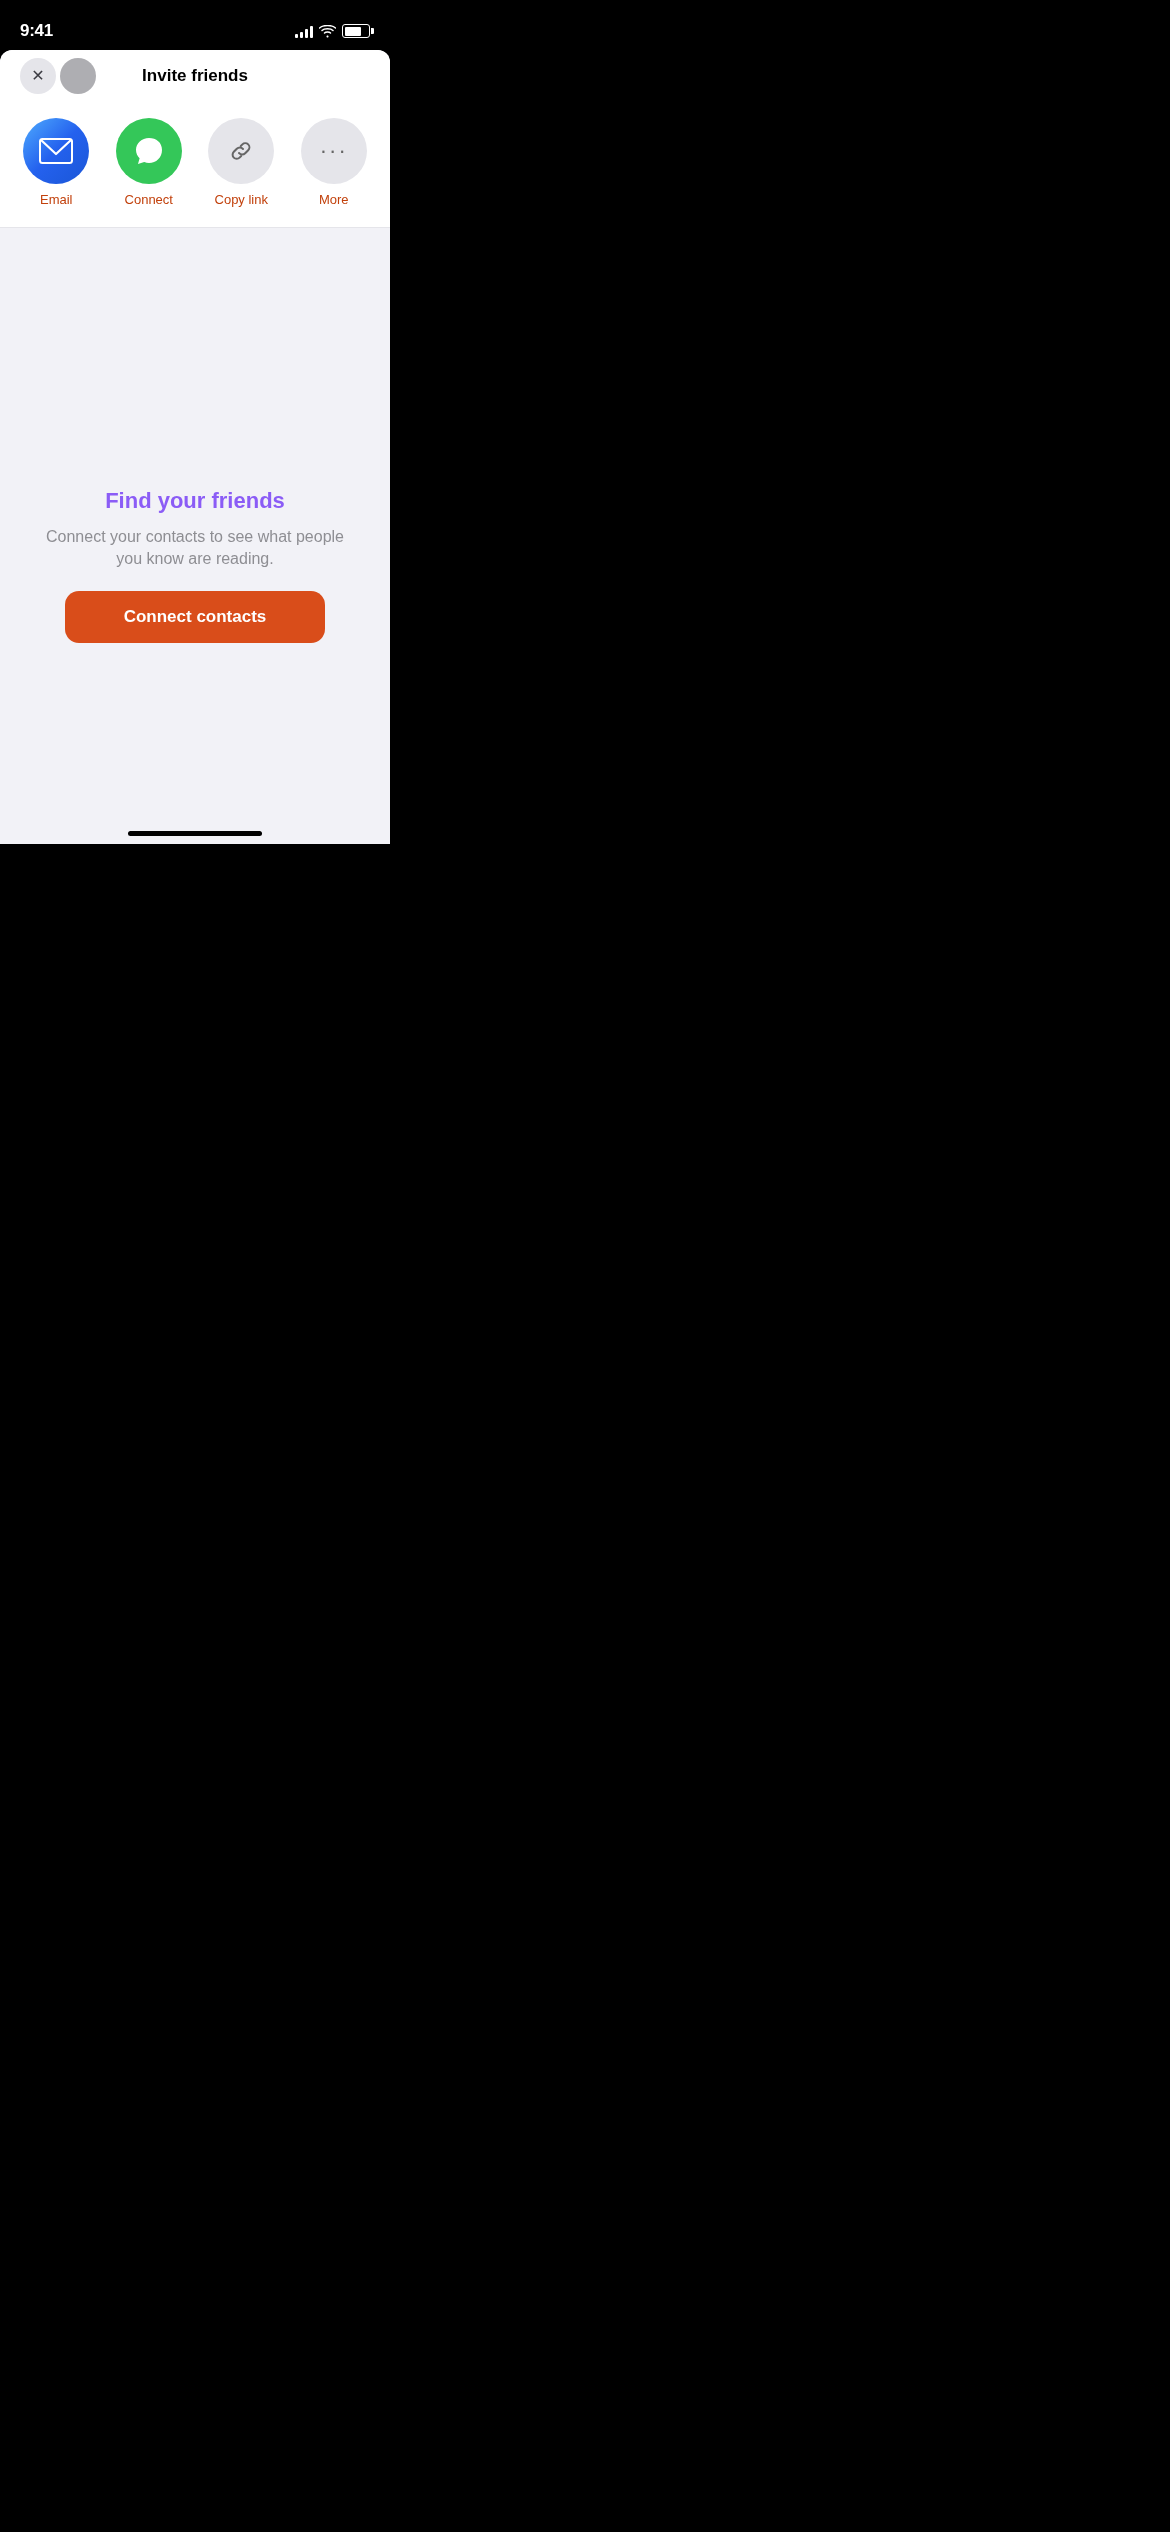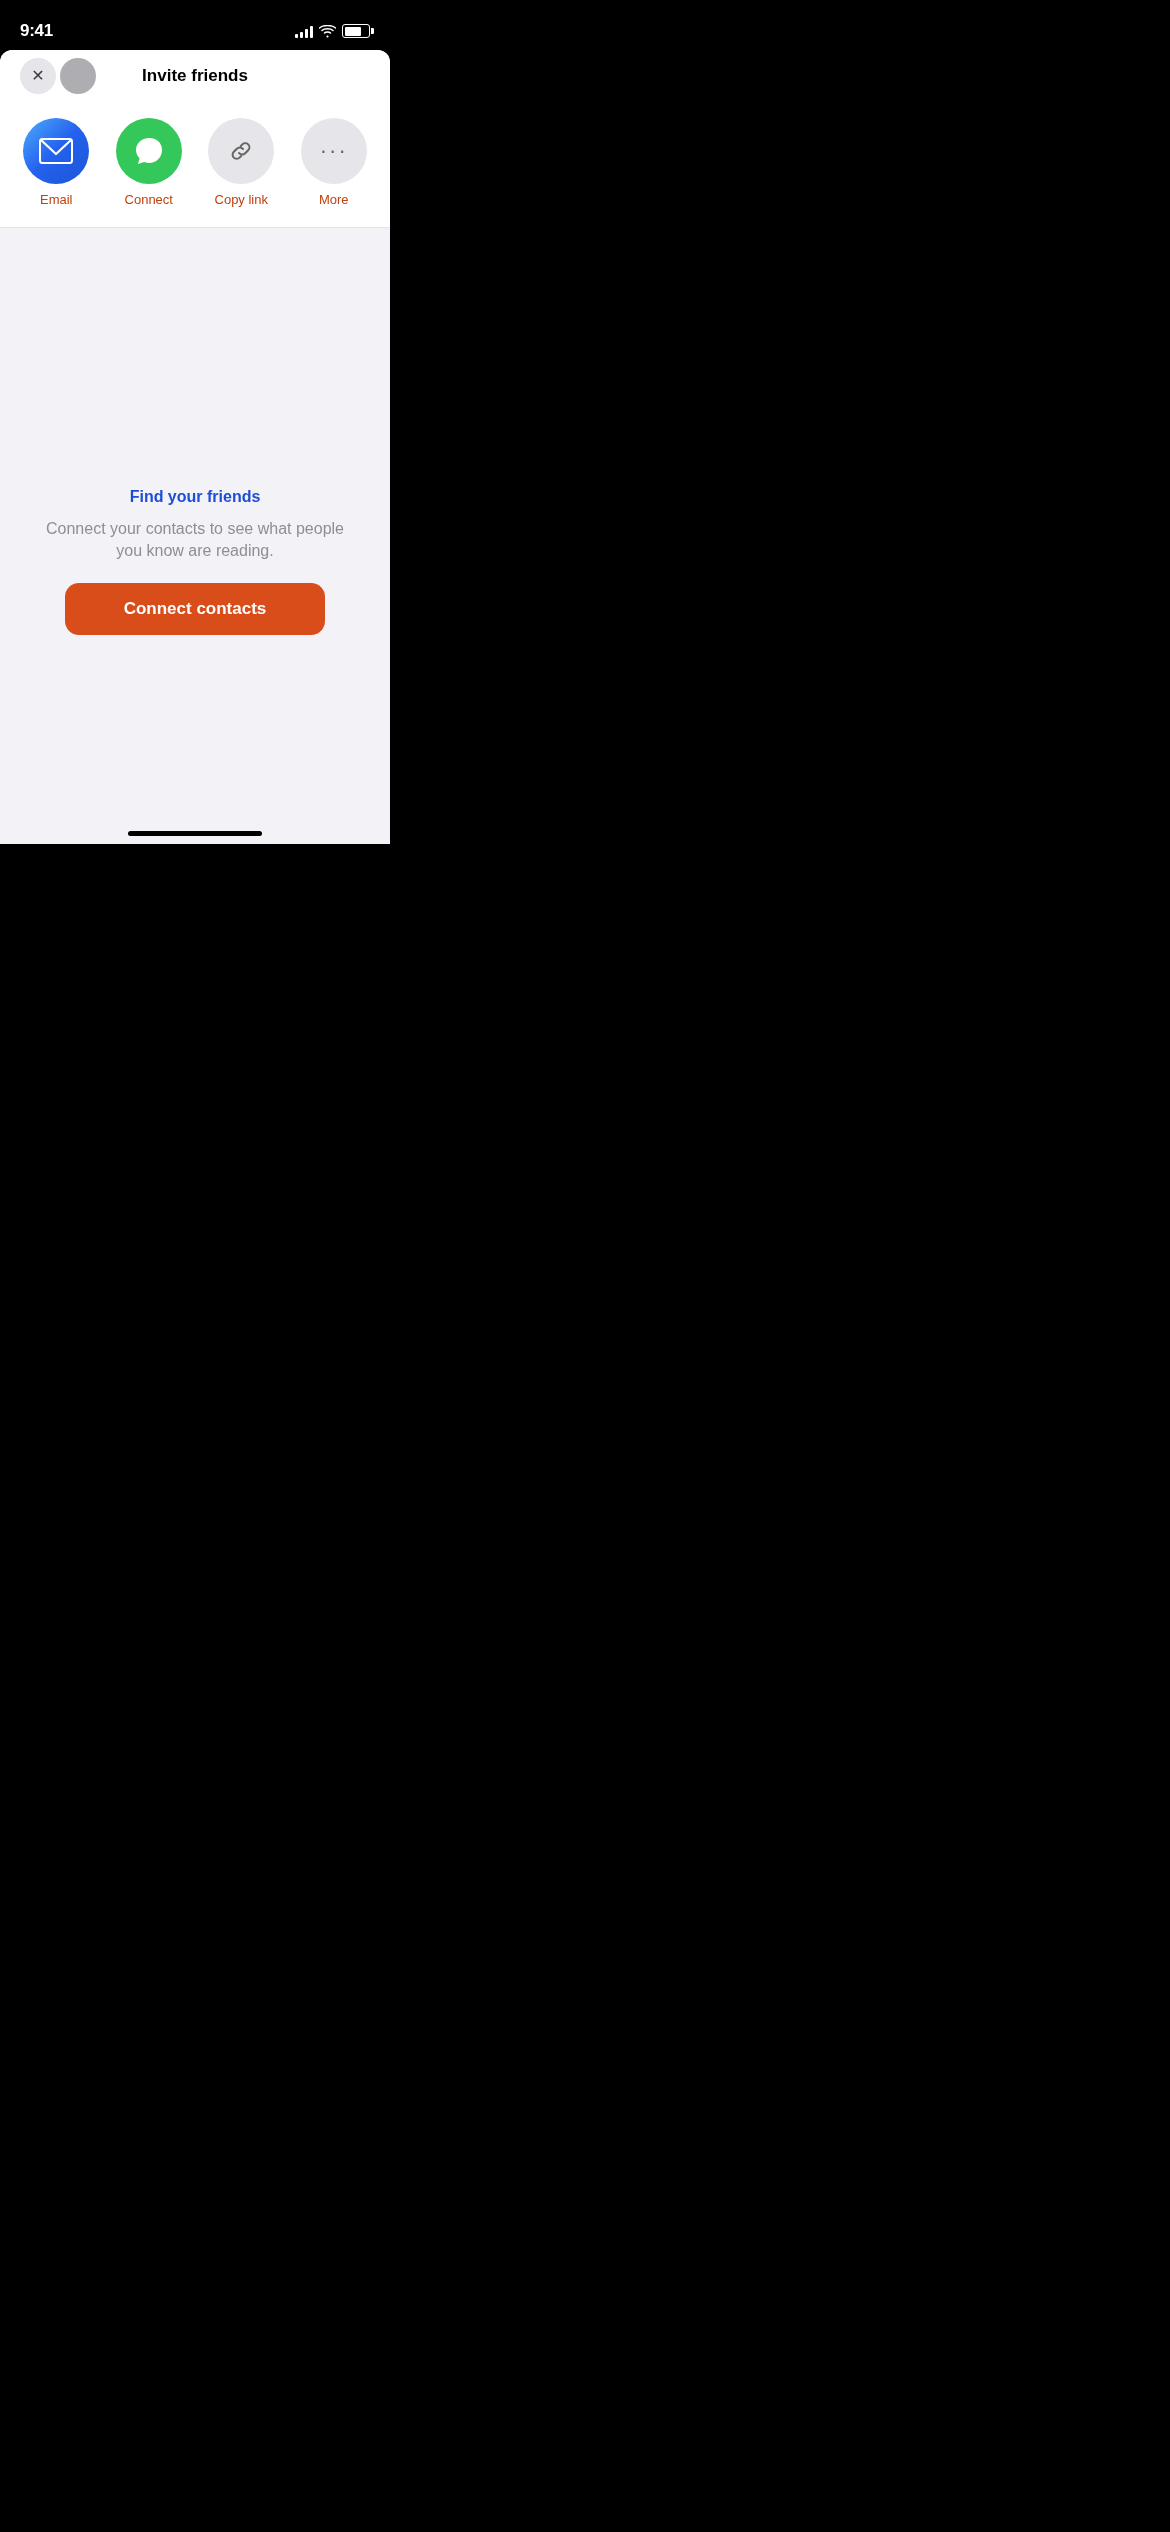--- a/index.html
+++ b/index.html
@@ -218,23 +218,23 @@
     
     .main-content {
       padding: 0 20px;
       display: flex;
       flex-direction: column;
       align-items: center;
       margin-top: 260px;
     }
 
     .find-friends-title {
-      font-size: 16px;
+      font-size: 22px;
       font-weight: 700;
-      color: #1d4ed8;
+      color: #8b5cf6;
       margin-bottom: 12px;
       text-align: center;
     }
 
     .find-friends-subtitle {
       font-size: 16px;
       color: #8e8e93;
       text-align: center;
       line-height: 1.4;
       margin-bottom: 20px;

